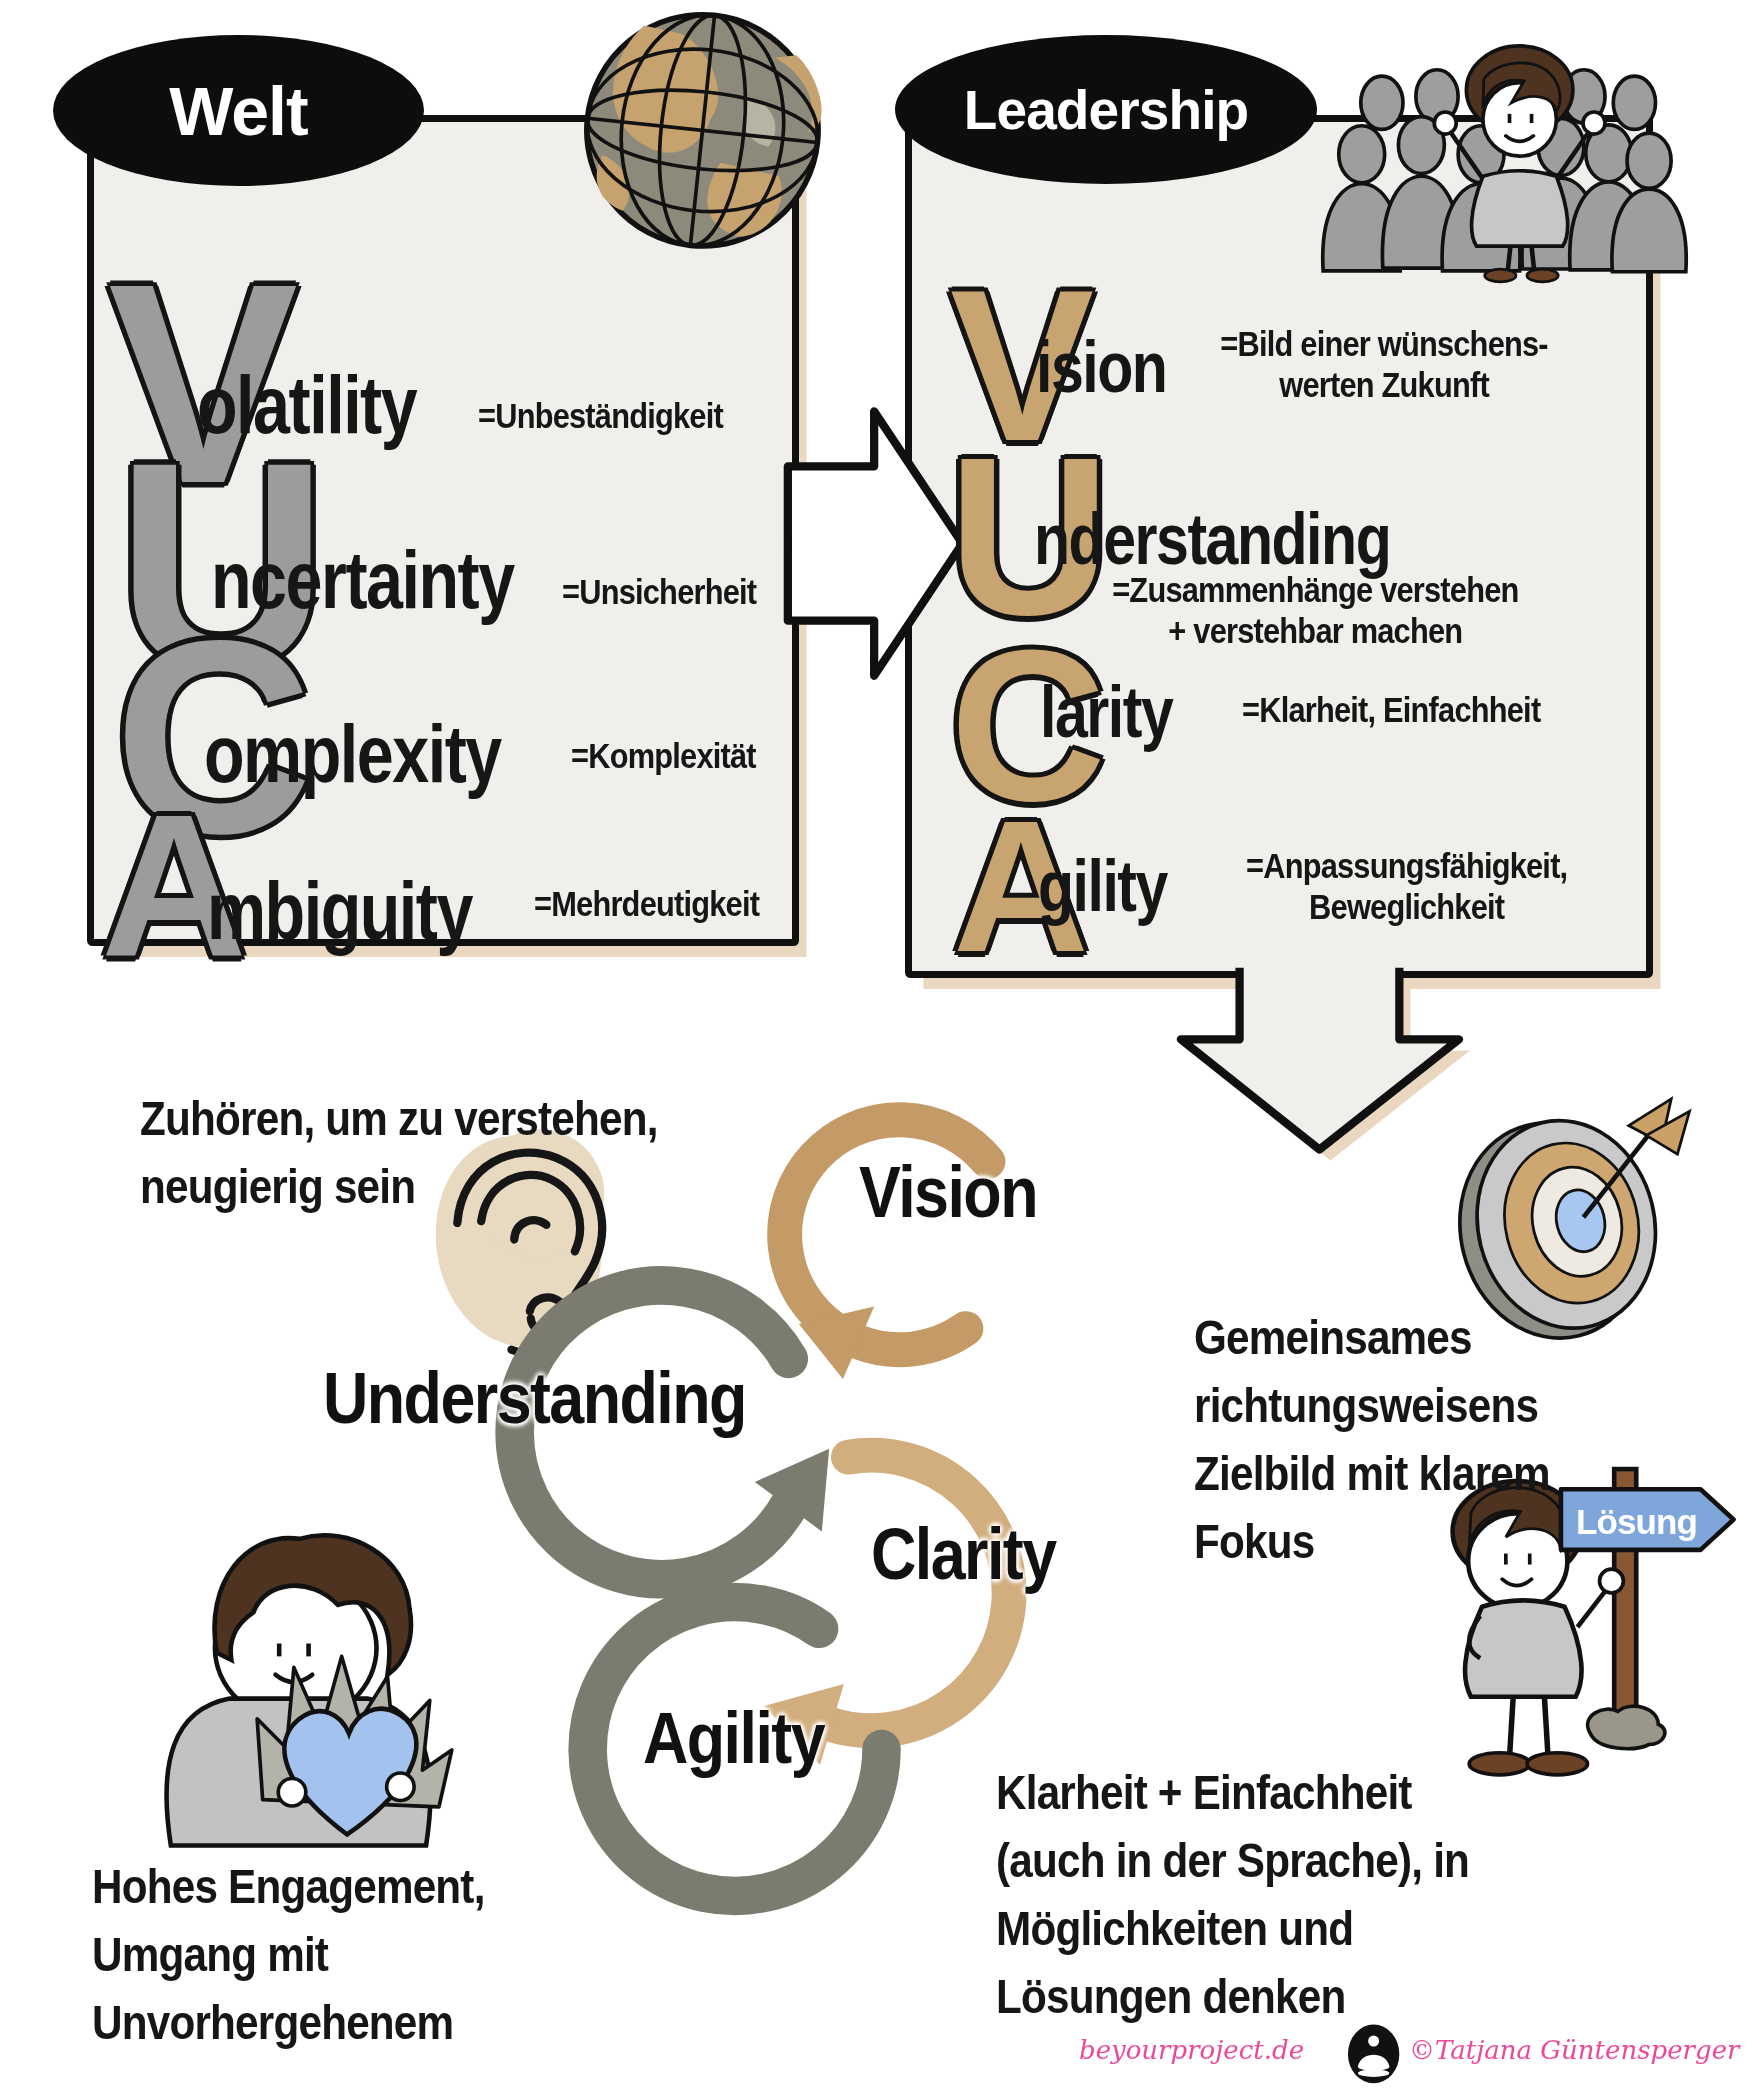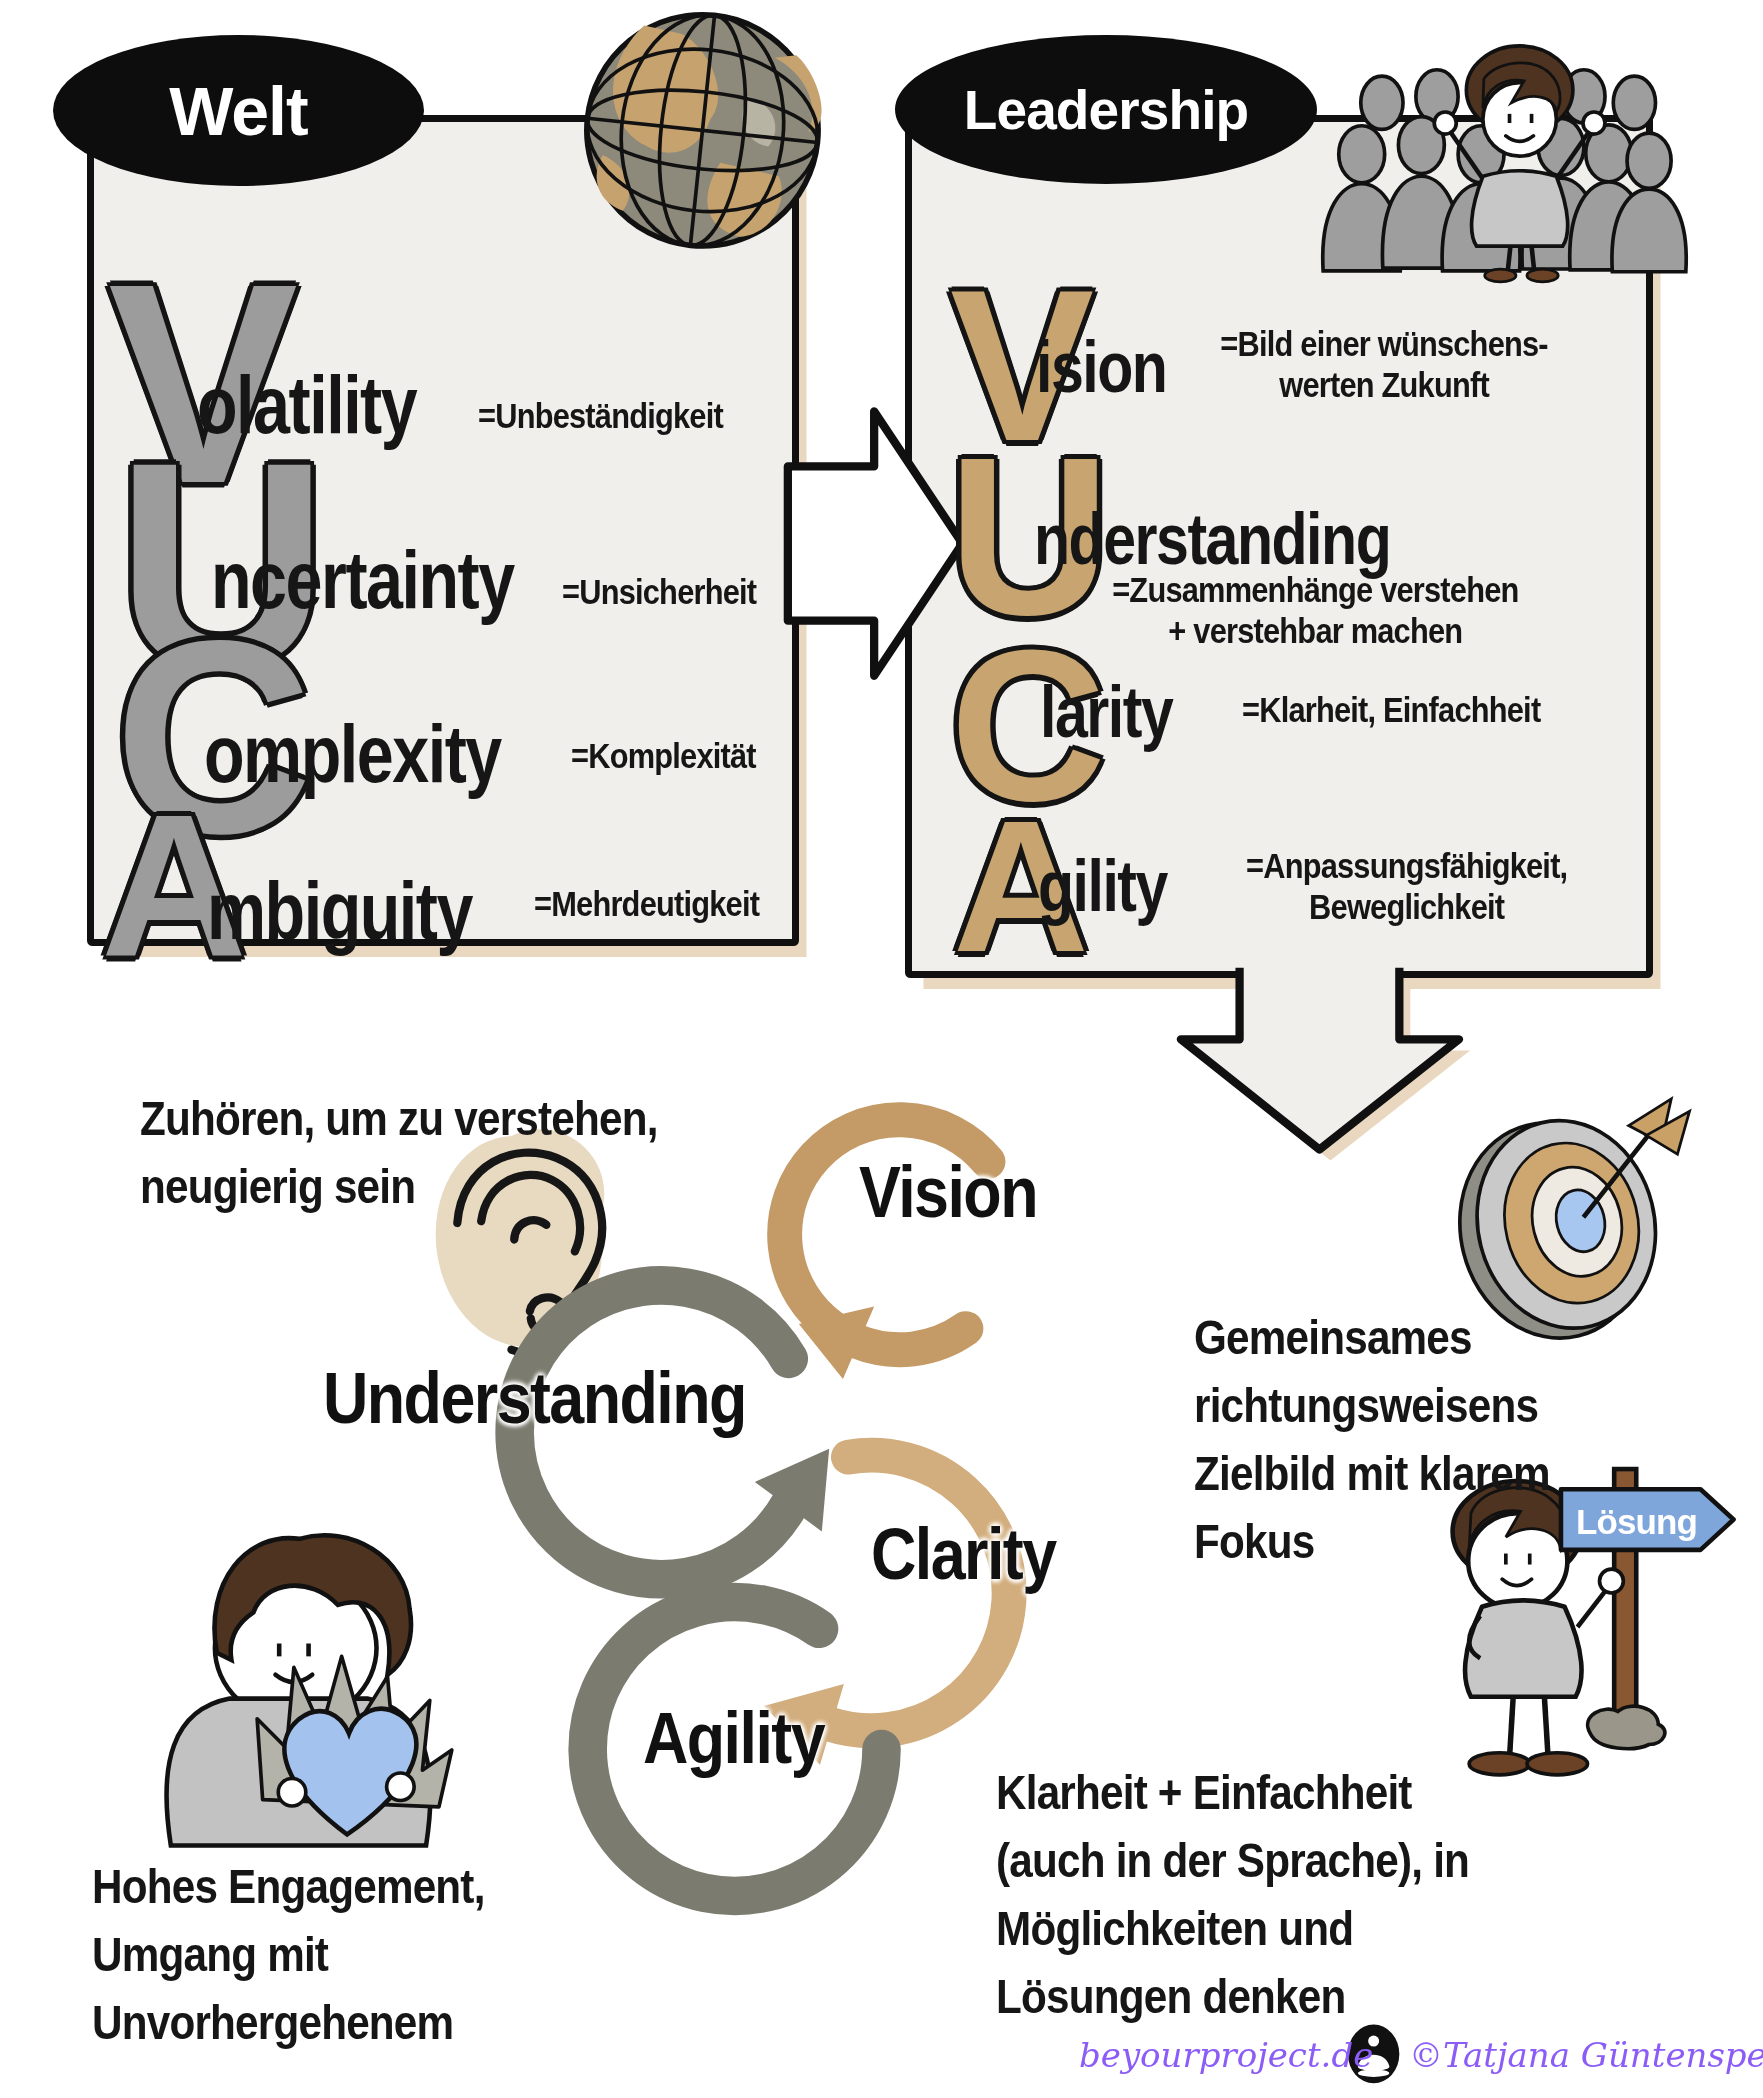--- a/index.html
+++ b/index.html
@@ -20,21 +20,21 @@
   .word{font-weight:bold;color:#161616;line-height:1;letter-spacing:-1.8px;
         transform:scaleX(.82);transform-origin:0 0;}
   .def{font-weight:bold;color:#161616;line-height:1.18;letter-spacing:-0.9px;
        transform:scaleX(.88);transform-origin:0 0;}
   .note{font-weight:bold;color:#161616;font-size:48px;line-height:1.42;letter-spacing:-0.9px;
         transform:scaleX(.88);transform-origin:0 0;}
   .cyclelabel{font-weight:bold;color:#111111;line-height:1;letter-spacing:-1.8px;
         transform:scaleX(.86);transform-origin:0 0;
         text-shadow:-2.8px 0 4.6px #fff,2.8px 0 4.6px #fff,0 -2.8px 4.6px #fff,0 2.8px 4.6px #fff;}
   .ctr{text-align:center;}
-  .footer{font-family:"DejaVu Serif",serif;font-style:italic;font-size:34px;color:#8b5cf6;}
+  .footer{font-family:"DejaVu Serif",serif;font-style:italic;font-size:26px;color:#ec4899;}
 </style>
 </head>
 <body>
 
 <div id="poster">
 
   <div class="panel" style="left:87px;top:115px;width:712px;height:831px;"></div>
   <div class="panel" style="left:905px;top:115px;width:748px;height:863px;"></div>
 
   <svg width="1763" height="2098" viewBox="0 0 1920 2285" style="position:absolute;left:0;top:0;">

